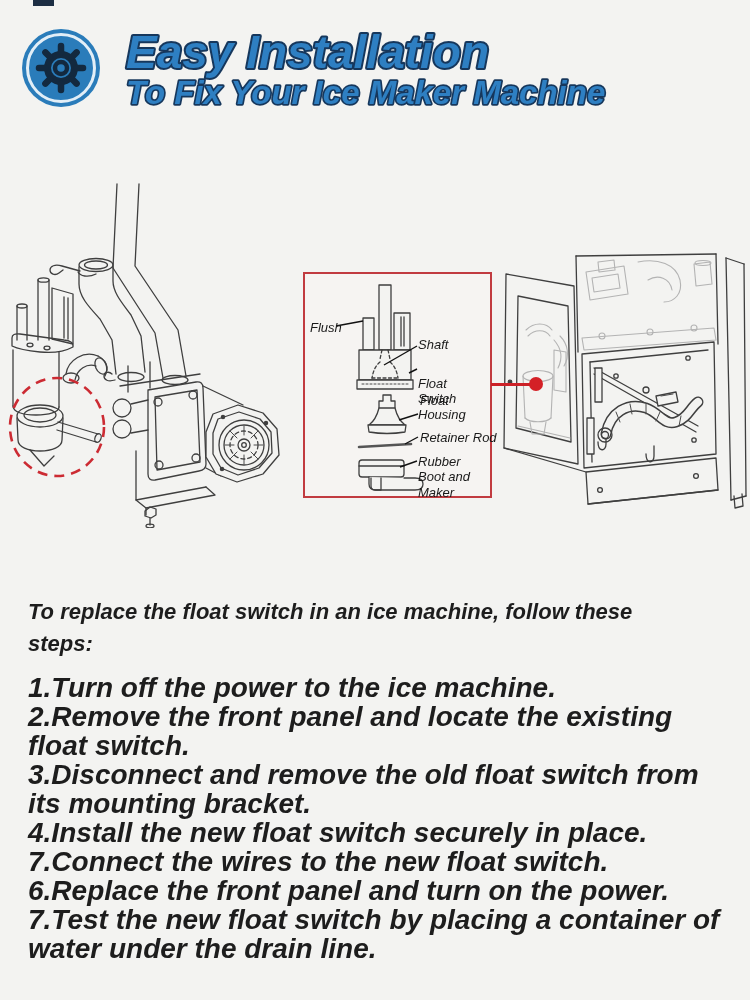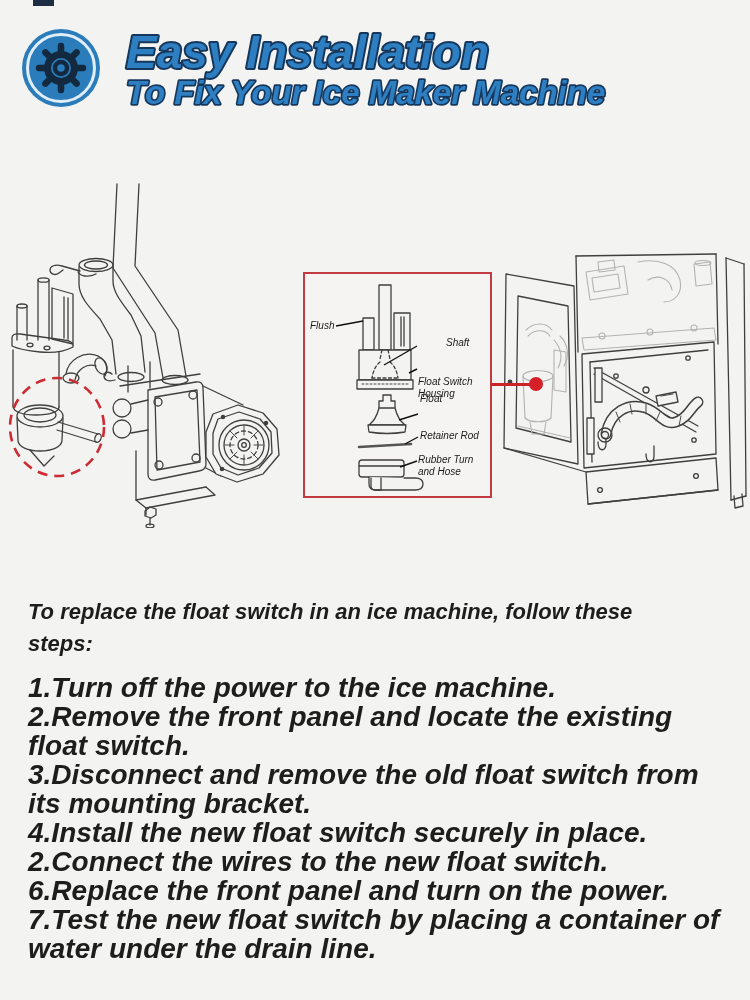--- a/index.html
+++ b/index.html
@@ -15,26 +15,26 @@
   .title-text{font-family:"Liberation Sans",sans-serif;font-weight:bold;}
   
   #left-illustration{position:absolute;left:0;top:168px;}
   #right-illustration{position:absolute;left:498px;top:250px;}
   #callout-box{
     position:absolute;left:303px;top:272px;width:189px;height:226px;
     border:2.5px solid #c13b40;background:#f6f4f2;box-sizing:border-box;
   }
   #callout-drawing{position:absolute;left:0;top:0;}
   .part-label{
-    position:absolute;font-size:10px;line-height:1.18;color:#1a1a1a;
+    position:absolute;font-size:13px;line-height:1.18;color:#1a1a1a;
     white-space:nowrap;letter-spacing:0px;
   }
   .part-label.wrap{white-space:normal;}
   #label-flush{left:5px;top:46px;}
-  #label-shaft{left:113px;top:63px;margin-left:28px;}
+  #label-shaft{left:113px;top:63px;}
   #label-housing{left:113px;top:86px;width:68px;margin-top:16px;}
   #label-float{left:115px;top:119px;text-align:right;}
   #label-rod{left:115px;top:156px;}
   #label-boot{left:113px;top:180px;width:70px;}
   #connector-line{position:absolute;left:491px;top:383px;width:45px;height:3px;background:#cc2127;}
   #connector-dot{position:absolute;left:529px;top:377px;width:14px;height:14px;border-radius:50%;background:#d42026;}
   
   #instructions{position:absolute;left:28px;top:596px;width:700px;color:#1d1d1d;}
   #instructions-heading{
     font-size:22px;font-weight:bold;line-height:32px;max-width:650px;margin:0 0 13px 0;
@@ -232,21 +232,21 @@
         <line x1="113" y1="140" x2="94" y2="146"></line>
         <line x1="113" y1="163" x2="100" y2="170"></line>
         <line x1="112" y1="187" x2="95" y2="193"></line>
       </g>
     </svg>
     <span class="part-label" id="label-flush">Flush</span>
     <span class="part-label" id="label-shaft">Shaft</span>
     <span class="part-label wrap" id="label-housing">Float Switch Housing</span>
     <span class="part-label" id="label-float">Float</span>
     <span class="part-label" id="label-rod">Retainer Rod</span>
-    <span class="part-label wrap" id="label-boot">Rubber Turn and Hose</span>
+    <span class="part-label wrap" id="label-boot">Rubber Boot and Maker</span>
   </div>
 
   <svg id="right-illustration" width="252" height="262" viewBox="0 0 252 262">
 
     <g class="ink">
       <path d="M228,8 L233,250"></path>
       <path d="M246,14 L248,246"></path>
       <path d="M228,8 L246,14"></path>
       <path d="M233,250 L248,246"></path>
       <path d="M236,246 L237,258 L245,256 L244,244"></path>
@@ -332,18 +332,18 @@
 
   <div id="connector-line"></div>
   <div id="connector-dot"></div>
 
   <div id="instructions">
     <p id="instructions-heading">To replace the float switch in an ice machine, follow these steps:</p>
     <div class="step">1.Turn off the power to the ice machine.</div>
     <div class="step">2.Remove the front panel and locate the existing float switch.</div>
     <div class="step">3.Disconnect and remove the old float switch from its mounting bracket.</div>
     <div class="step">4.Install the new float switch securely in place.</div>
-    <div class="step">2.Connect the wires to the new float switch.</div>
+    <div class="step">7.Connect the wires to the new float switch.</div>
     <div class="step">6.Replace the front panel and turn on the power.</div>
     <div class="step">7.Test the new float switch by placing a container of water under the drain line.</div>
   </div>
 
 </div>
 
 </body></html>

